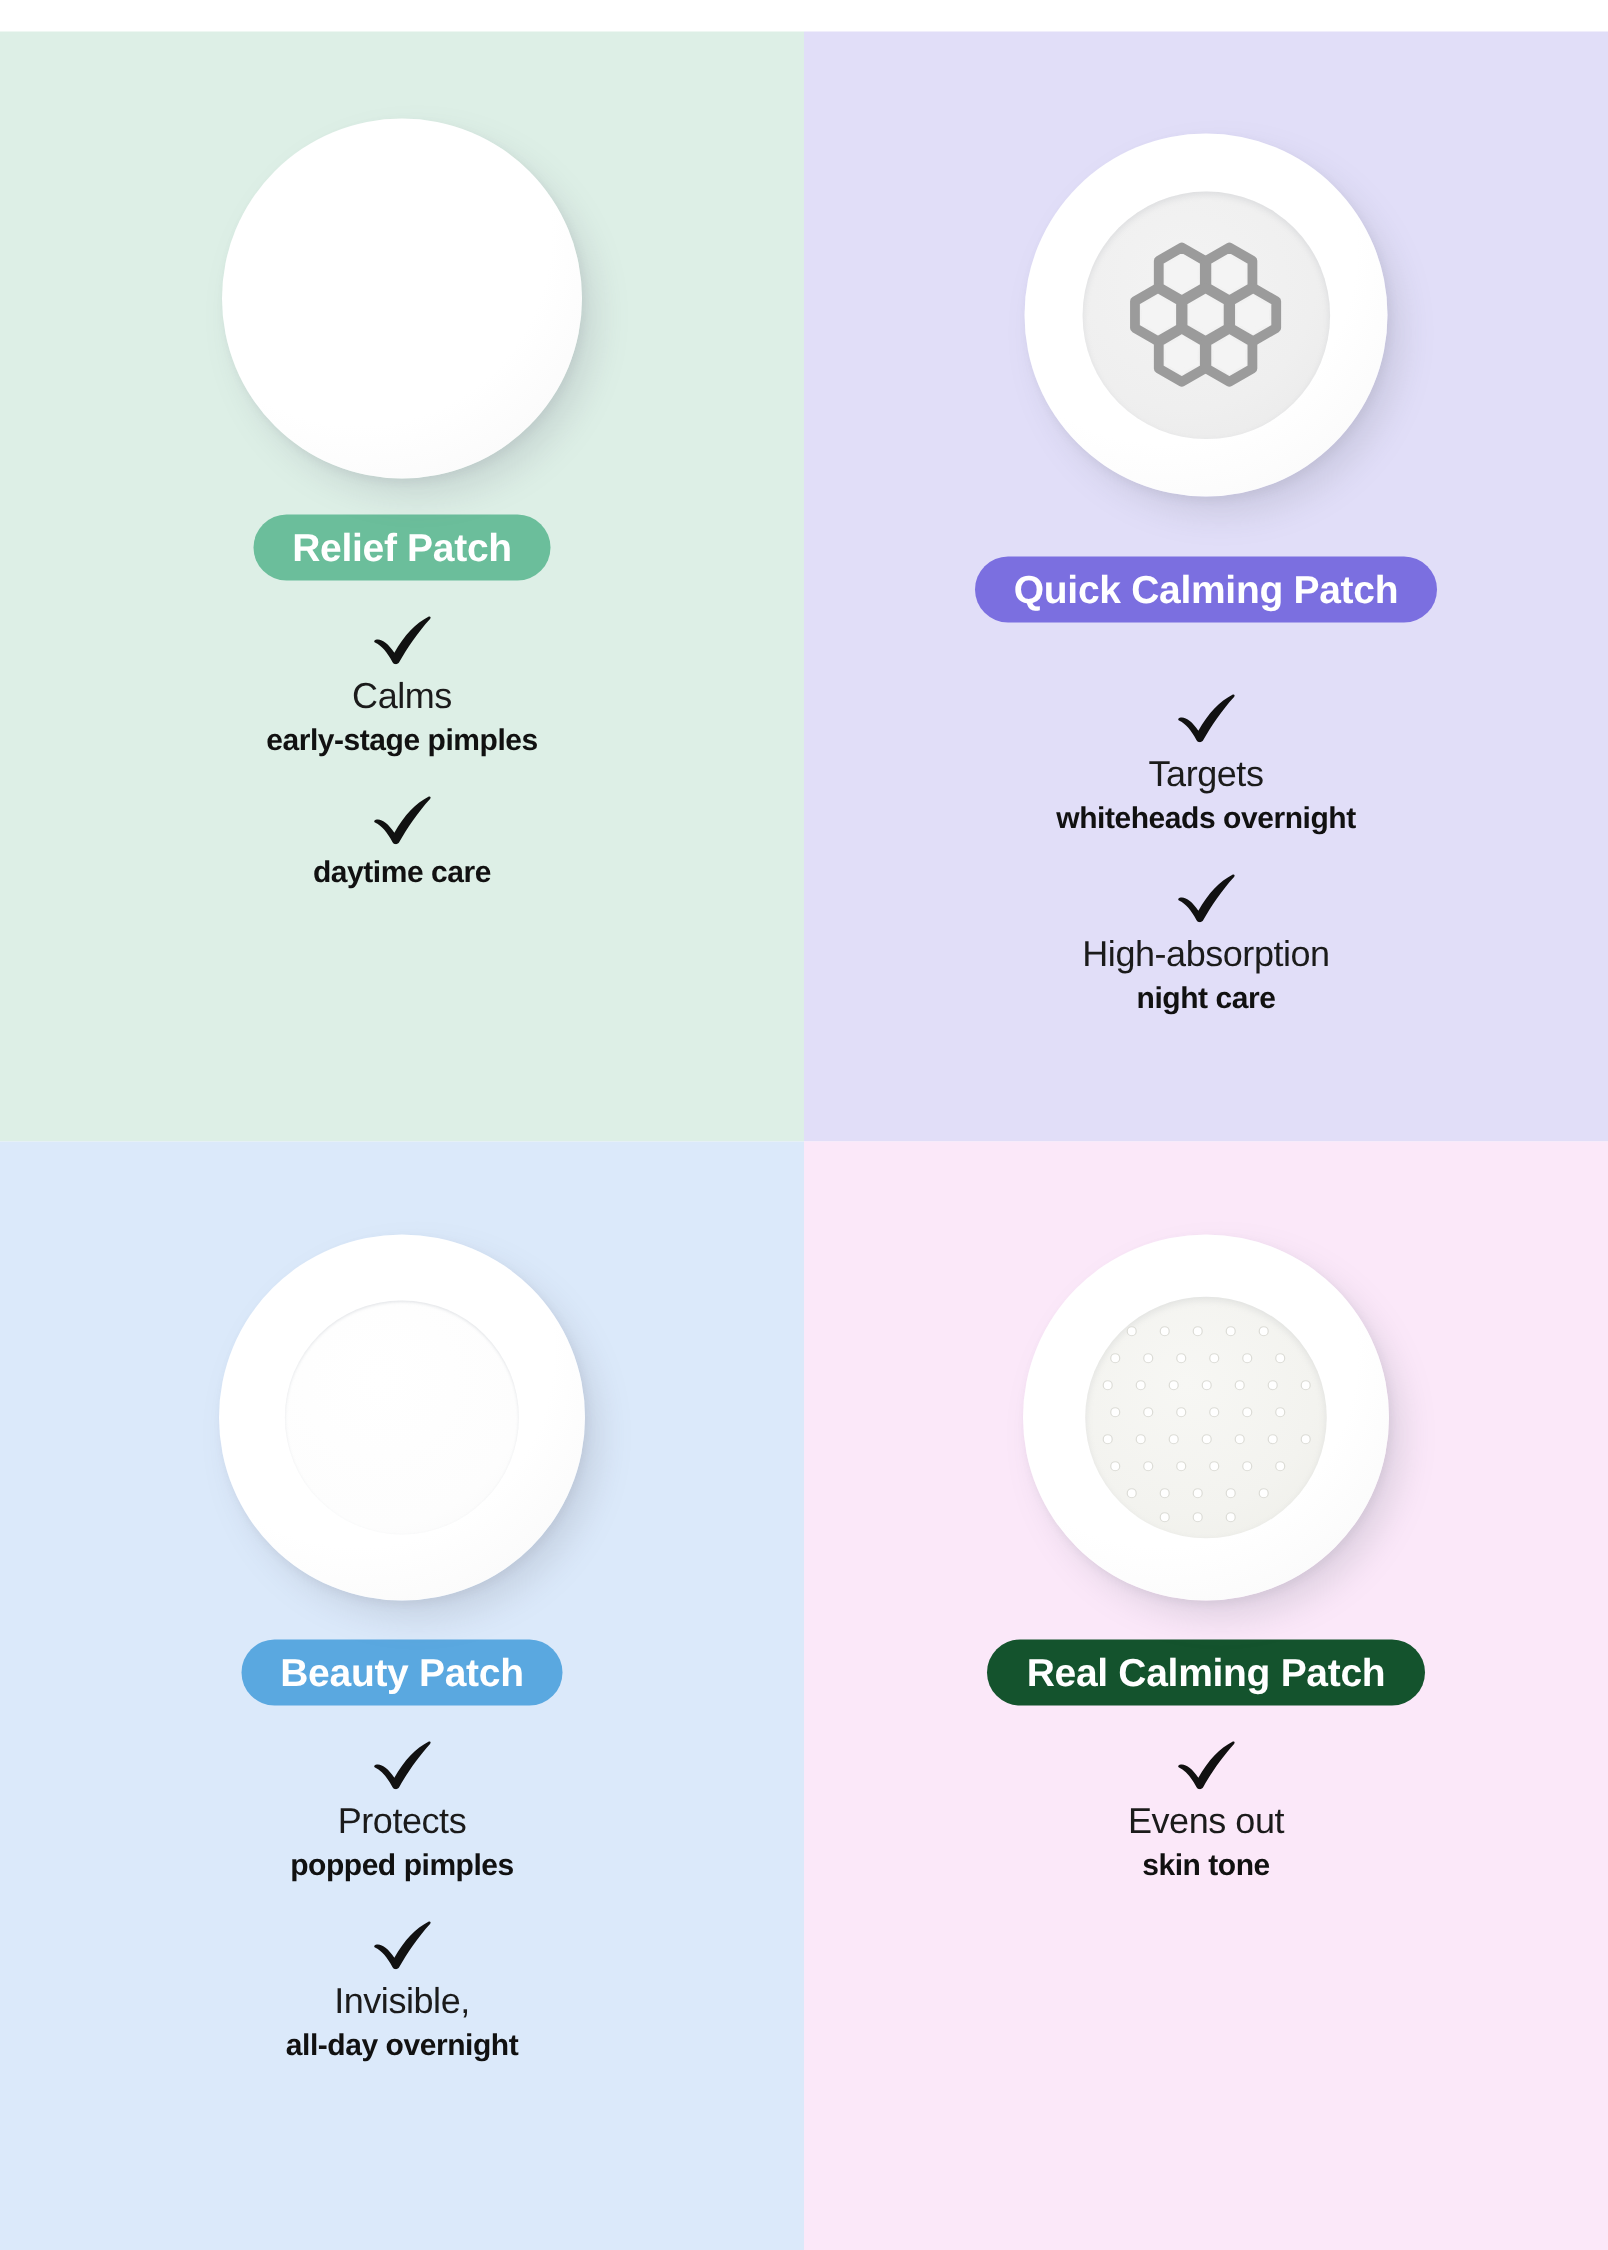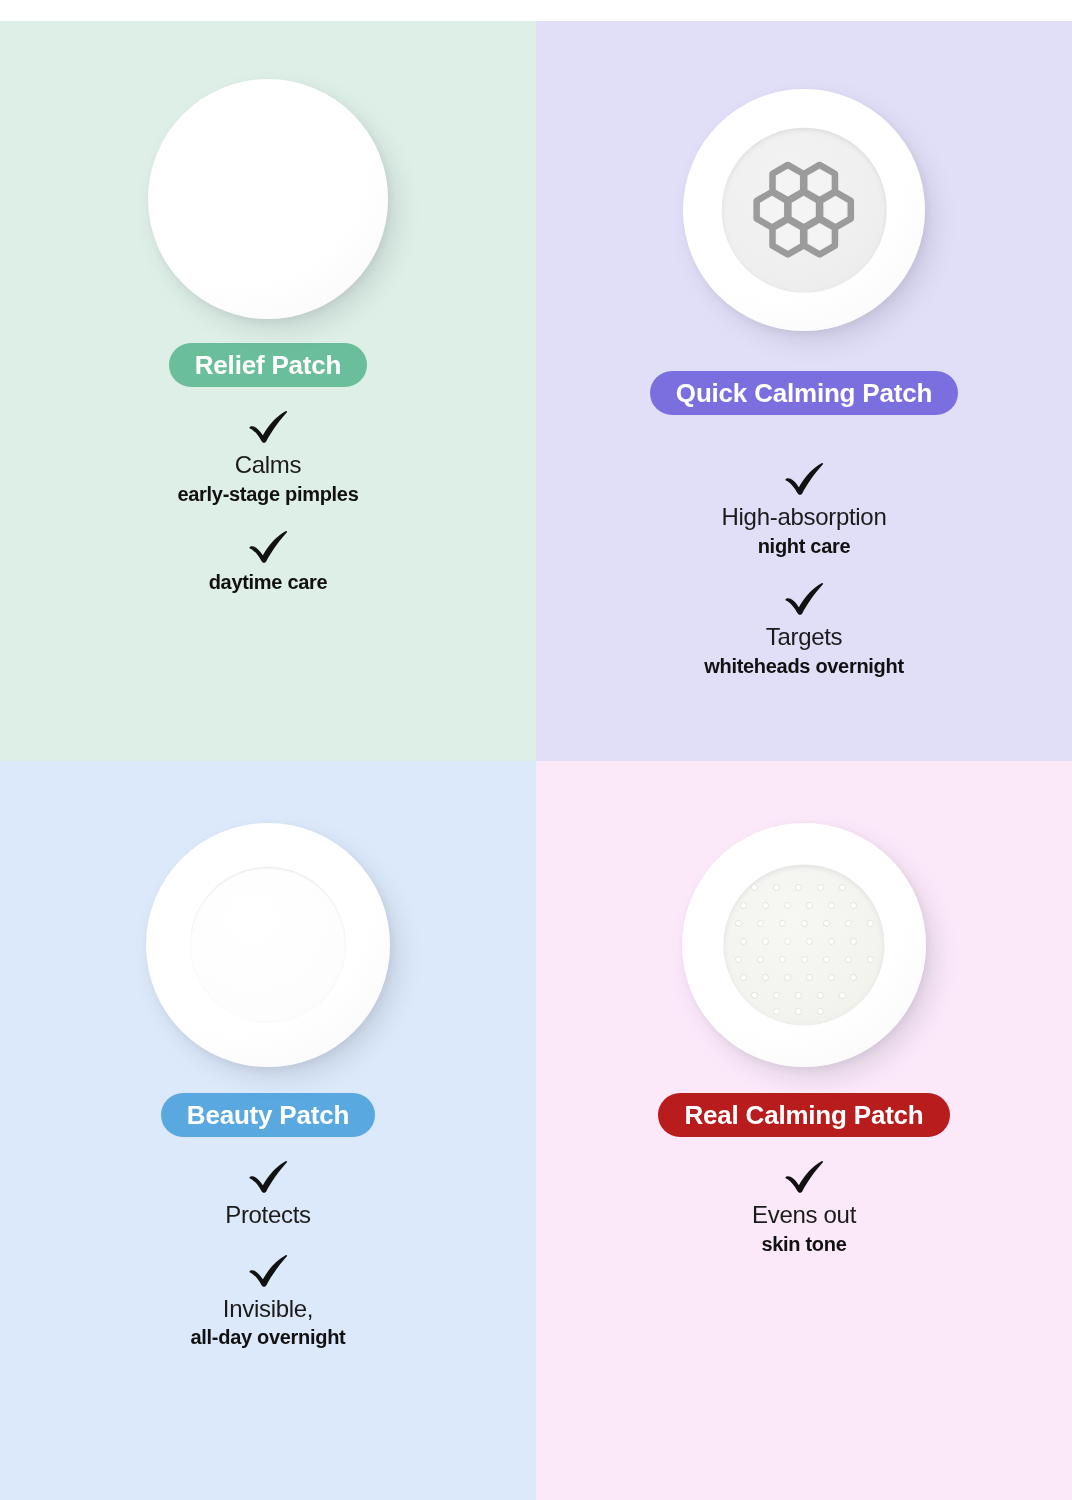--- a/index.html
+++ b/index.html
@@ -222,29 +222,29 @@
 
     <div class="pill-row">
       <span class="pill" style="background:#7b6fe0;">Quick Calming Patch</span>
     </div>
 
     <div class="benefits">
       <div class="benefit">
         <svg class="check" viewBox="0 0 42 34">
           <path d="M3.5 17.5 C7 16.4 11.6 19.6 15.9 26.2 C22.4 14.6 30.4 6.4 38.6 2.2 C39.8 1.6 40.6 2.6 39.7 3.6 C31.6 12.5 24.2 23.2 19.2 32.4 C18.1 34.3 15.6 34.2 14.6 32.3 C11.4 26.3 7.3 21.3 3.0 19.4 C2.1 19.0 2.4 17.9 3.5 17.5 Z" fill="#111111"></path>
         </svg>
+        <div class="line-light">Targets</div>
+        <div class="line-bold">whiteheads overnight</div>
+      </div>
+      <div class="benefit">
+        <svg class="check" viewBox="0 0 42 34">
+          <path d="M3.5 17.5 C7 16.4 11.6 19.6 15.9 26.2 C22.4 14.6 30.4 6.4 38.6 2.2 C39.8 1.6 40.6 2.6 39.7 3.6 C31.6 12.5 24.2 23.2 19.2 32.4 C18.1 34.3 15.6 34.2 14.6 32.3 C11.4 26.3 7.3 21.3 3.0 19.4 C2.1 19.0 2.4 17.9 3.5 17.5 Z" fill="#111111"></path>
+        </svg>
         <div class="line-light">High-absorption</div>
         <div class="line-bold">night care</div>
-      </div>
-      <div class="benefit">
-        <svg class="check" viewBox="0 0 42 34">
-          <path d="M3.5 17.5 C7 16.4 11.6 19.6 15.9 26.2 C22.4 14.6 30.4 6.4 38.6 2.2 C39.8 1.6 40.6 2.6 39.7 3.6 C31.6 12.5 24.2 23.2 19.2 32.4 C18.1 34.3 15.6 34.2 14.6 32.3 C11.4 26.3 7.3 21.3 3.0 19.4 C2.1 19.0 2.4 17.9 3.5 17.5 Z" fill="#111111"></path>
-        </svg>
-        <div class="line-light">Targets</div>
-        <div class="line-bold">whiteheads overnight</div>
       </div>
     </div>
   </div>
 
   <div class="quad quad-blue">
 
     <div class="patch-wrap">
       <div class="disc disc-beauty">
         <div class="inner-ring"></div>
       </div>
@@ -253,20 +253,21 @@
     <div class="pill-row">
       <span class="pill" style="background:#5aa8e0;">Beauty Patch</span>
     </div>
 
     <div class="benefits">
       <div class="benefit">
         <svg class="check" viewBox="0 0 42 34">
           <path d="M3.5 17.5 C7 16.4 11.6 19.6 15.9 26.2 C22.4 14.6 30.4 6.4 38.6 2.2 C39.8 1.6 40.6 2.6 39.7 3.6 C31.6 12.5 24.2 23.2 19.2 32.4 C18.1 34.3 15.6 34.2 14.6 32.3 C11.4 26.3 7.3 21.3 3.0 19.4 C2.1 19.0 2.4 17.9 3.5 17.5 Z" fill="#111111"></path>
         </svg>
         <div class="line-light">Protects</div>
+        <div class="line-bold">popped pimples</div>
       </div>
       <div class="benefit">
         <svg class="check" viewBox="0 0 42 34">
           <path d="M3.5 17.5 C7 16.4 11.6 19.6 15.9 26.2 C22.4 14.6 30.4 6.4 38.6 2.2 C39.8 1.6 40.6 2.6 39.7 3.6 C31.6 12.5 24.2 23.2 19.2 32.4 C18.1 34.3 15.6 34.2 14.6 32.3 C11.4 26.3 7.3 21.3 3.0 19.4 C2.1 19.0 2.4 17.9 3.5 17.5 Z" fill="#111111"></path>
         </svg>
         <div class="line-light">Invisible,</div>
         <div class="line-bold">all-day overnight</div>
       </div>
     </div>
   </div>
@@ -324,21 +325,21 @@
               <circle cx="52" cy="146" r="3"></circle>
                 <circle cx="74" cy="146" r="3"></circle>
                 <circle cx="96" cy="146" r="3"></circle>
             </g>
           </svg>
         </div>
       </div>
     </div>
 
     <div class="pill-row">
-      <span class="pill" style="background:#b91c1c;">Real Calming Patch</span>
+      <span class="pill" style="background:#14532d;">Real Calming Patch</span>
     </div>
 
     <div class="benefits">
       <div class="benefit">
         <svg class="check" viewBox="0 0 42 34">
           <path d="M3.5 17.5 C7 16.4 11.6 19.6 15.9 26.2 C22.4 14.6 30.4 6.4 38.6 2.2 C39.8 1.6 40.6 2.6 39.7 3.6 C31.6 12.5 24.2 23.2 19.2 32.4 C18.1 34.3 15.6 34.2 14.6 32.3 C11.4 26.3 7.3 21.3 3.0 19.4 C2.1 19.0 2.4 17.9 3.5 17.5 Z" fill="#111111"></path>
         </svg>
         <div class="line-light">Evens out</div>
         <div class="line-bold">skin tone</div>
       </div>

